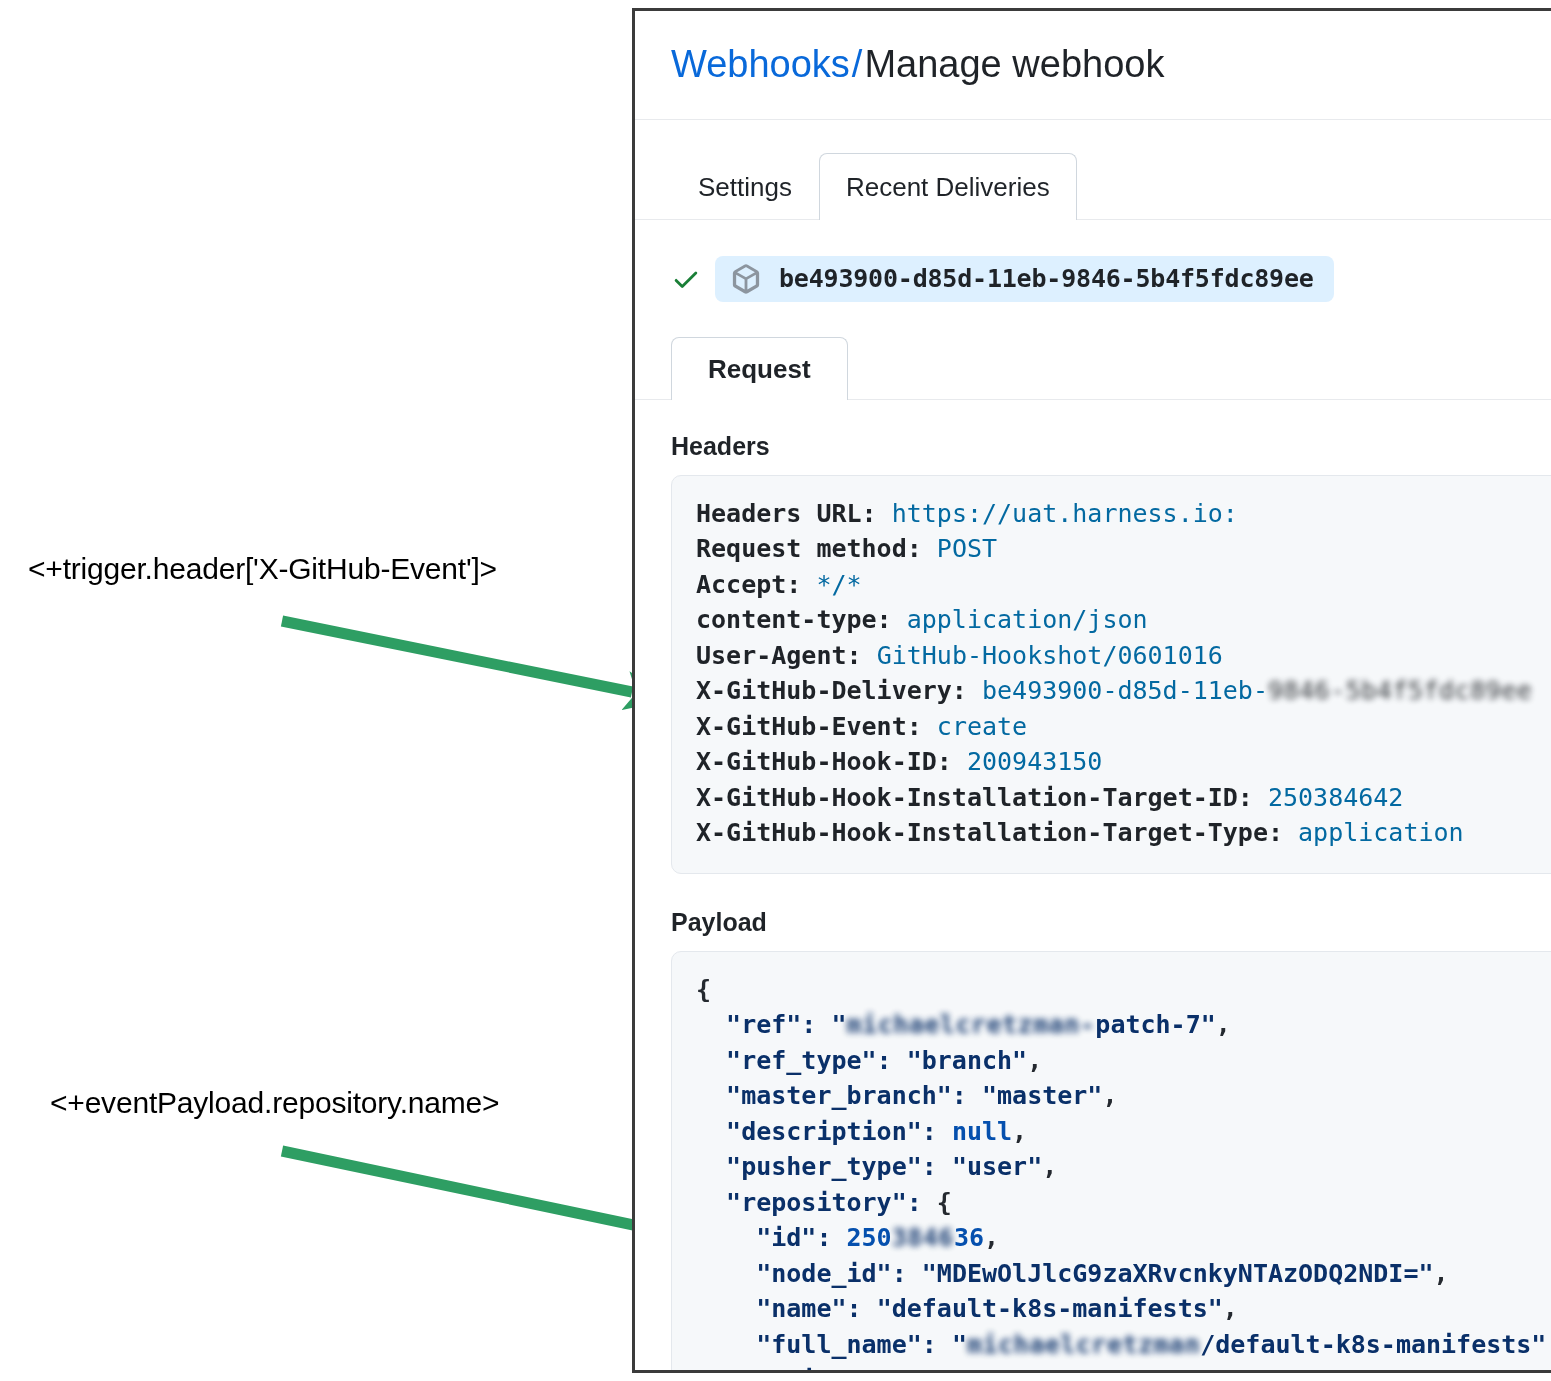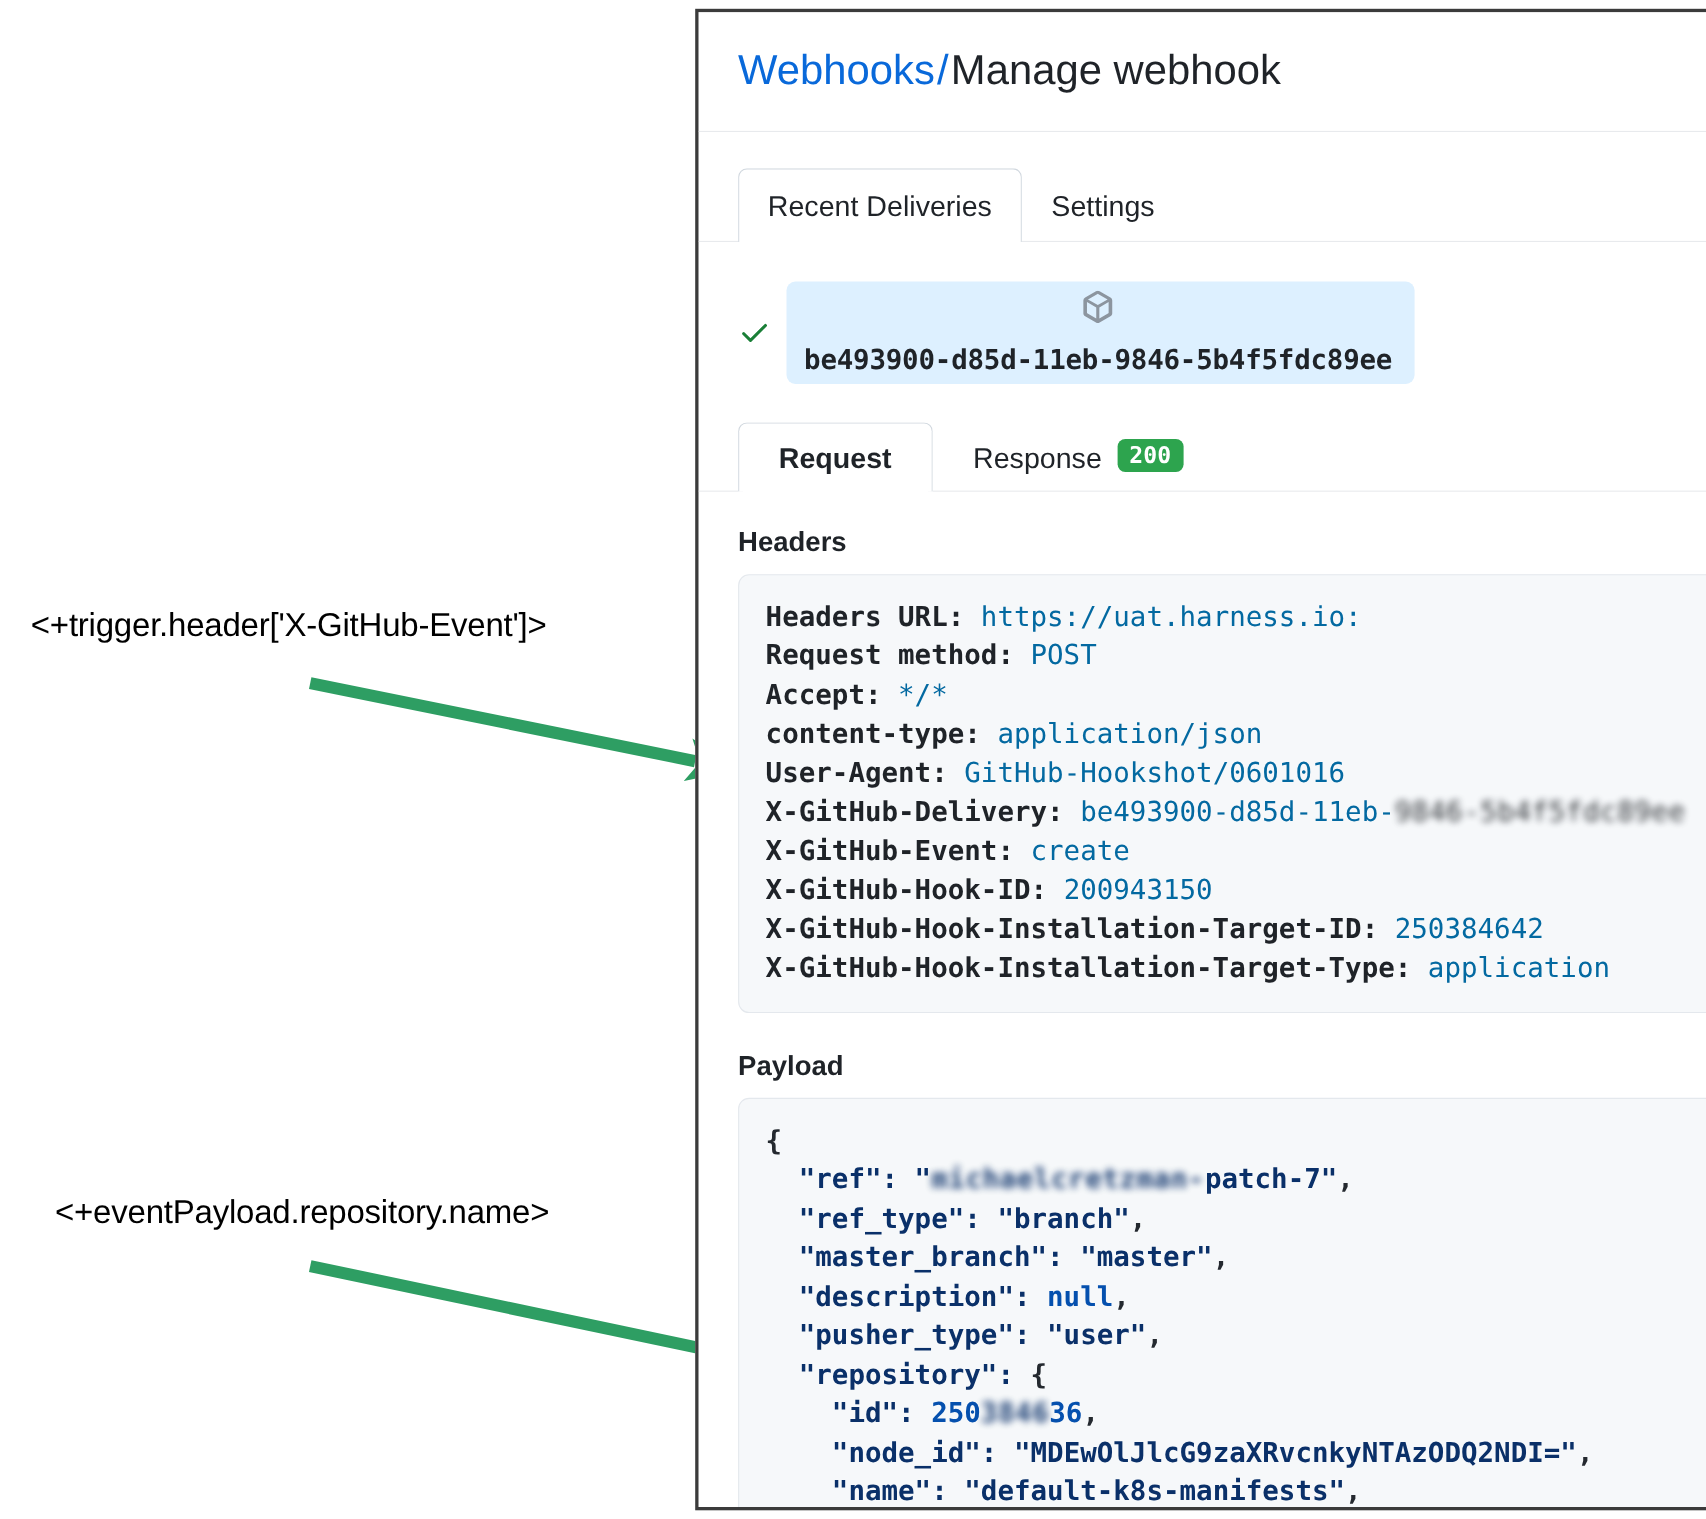--- a/index.html
+++ b/index.html
@@ -122,21 +122,20 @@
     flex: 0 0 auto;
     display: block;
   }
   #delivery-pill {
     display: inline-flex;
     align-items: center;
     gap: 18px;
     background: #ddf0ff;
     border-radius: 8px;
     padding: 8px 20px 8px 16px;
-    flex-direction: column;
   }
   #delivery-pill .cube-icon { width: 30px; height: 30px; display: block; flex: 0 0 auto; }
   #delivery-id {
     font-family: "DejaVu Sans Mono", "Liberation Mono", monospace;
     font-size: 25px;
     font-weight: bold;
     color: #1f2328;
     letter-spacing: -0.2px;
   }
 
@@ -258,43 +257,39 @@
 
   <div id="panel">
     <div class="panel-inner">
 
       <div id="breadcrumb">
         <span class="bc-link">Webhooks</span><span class="bc-sep">/</span><span class="bc-cur">Manage webhook</span>
       </div>
       <div class="hr-full"></div>
 
       <div id="top-tabs">
+        <div class="top-tab">Settings</div>
         <div class="top-tab is-active">Recent Deliveries</div>
-        <div class="top-tab">Settings</div>
       </div>
 
       <div id="delivery-row">
         <svg id="delivery-check" viewBox="0 0 16 16" xmlns="http://www.w3.org/2000/svg">
           <path d="M13.78 4.22a.75.75 0 0 1 0 1.06l-7.25 7.25a.75.75 0 0 1-1.06 0L2.22 9.28a.75.75 0 1 1 1.06-1.06L6 10.94l6.72-6.72a.75.75 0 0 1 1.06 0z" fill="#1a7f37"></path>
         </svg>
         <div id="delivery-pill">
           <svg class="cube-icon" viewBox="0 0 16 16" xmlns="http://www.w3.org/2000/svg">
             <path d="M8.878.392a1.75 1.75 0 0 0-1.756 0l-5.25 3.045A1.75 1.75 0 0 0 1 4.951v6.098c0 .624.332 1.2.872 1.514l5.25 3.045a1.75 1.75 0 0 0 1.756 0l5.25-3.045c.54-.313.872-.89.872-1.514V4.951c0-.624-.332-1.2-.872-1.514zM7.875 1.69a.25.25 0 0 1 .25 0l4.63 2.685L8 7.133 3.245 4.375zm-5.125 3.98 4.5 2.61v5.32l-4.375-2.538a.25.25 0 0 1-.125-.216zm6 7.93v-5.32l4.5-2.61v5.176a.25.25 0 0 1-.125.216z" fill="#8c959f"></path>
           </svg>
           <span id="delivery-id">be493900-d85d-11eb-9846-5b4f5fdc89ee</span>
         </div>
       </div>
 
       <div id="rr-tabs">
         <div class="rr-tab is-active">
           <span>Request</span>
-        </div>
-        <div class="rr-tab">
-          <span>Response</span>
-          <span id="status-badge">200</span>
         </div>
       </div>
 
       <div class="section-title" id="headers-title">Headers</div>
       <div class="code-box" id="headers-box">
           <div class="code-line"><span class="hdr-key">Headers URL: </span><span class="hdr-val">https://uat.harness.io:</span></div>
           <div class="code-line"><span class="hdr-key">Request method: </span><span class="hdr-val">POST</span></div>
           <div class="code-line"><span class="hdr-key">Accept: </span><span class="hdr-val">*/*</span></div>
           <div class="code-line"><span class="hdr-key">content-type: </span><span class="hdr-val">application/json</span></div>
           <div class="code-line"><span class="hdr-key">User-Agent: </span><span class="hdr-val">GitHub-Hookshot/0601016</span></div>

